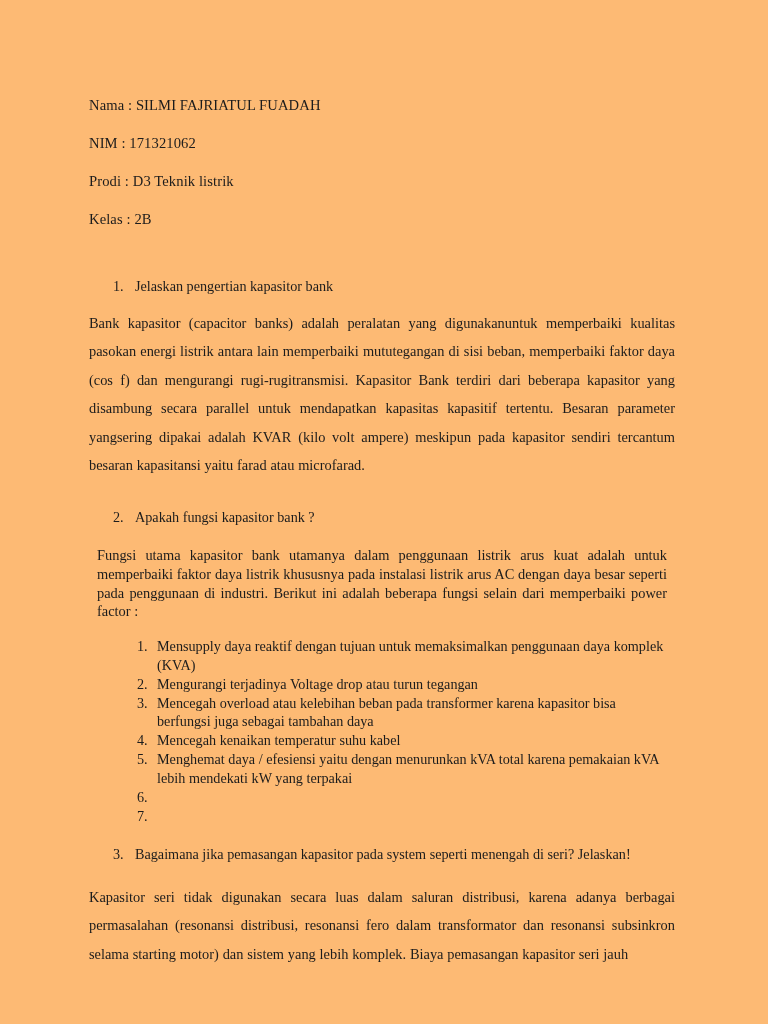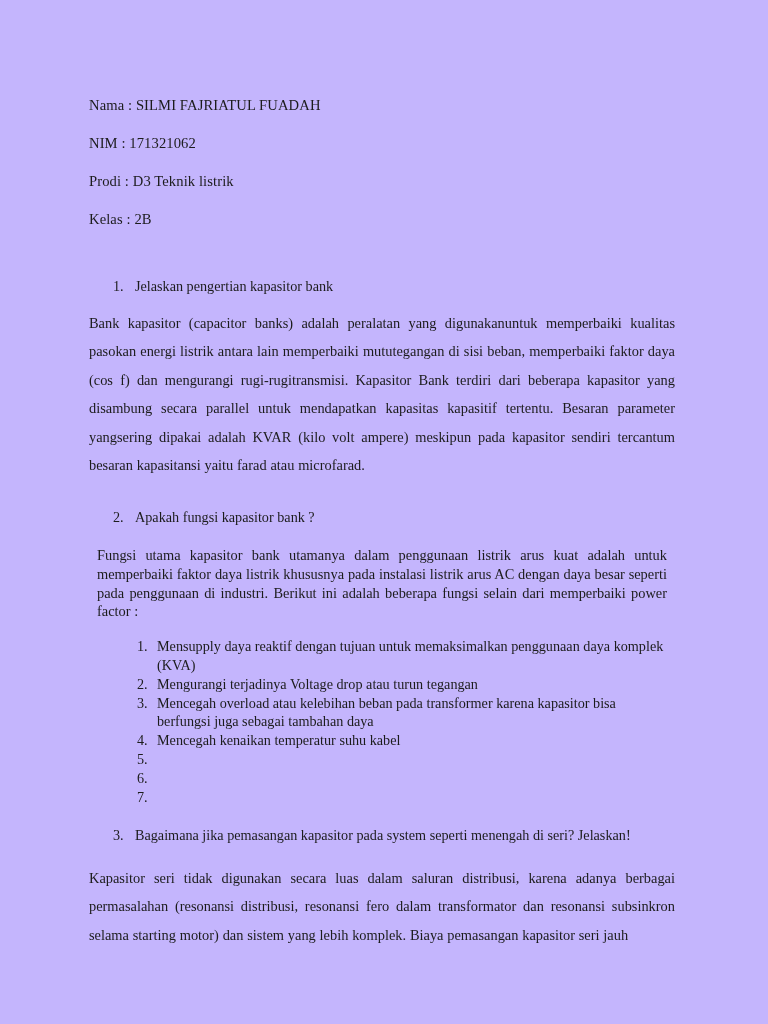--- a/index.html
+++ b/index.html
@@ -13,21 +13,21 @@
     overflow: hidden;
     font-family: "Liberation Serif", "DejaVu Serif", serif;
     color: #1c1c1c;
     -webkit-font-smoothing: antialiased;
   }
 
   .page {
     position: relative;
     width: 768px;
     height: 1024px;
-    background: #c4b5fd;
+    background: #fdba74;
     box-sizing: border-box;
   }
 
   .content {
     position: absolute;
     left: 89px;
     top: 86px;
     width: 586px;
   }
 
@@ -155,20 +155,21 @@
       <li>
         <span class="snum">3.</span>
         <span class="stext">Mencegah overload atau kelebihan beban pada transformer karena kapasitor bisa berfungsi juga sebagai tambahan daya</span>
       </li>
       <li>
         <span class="snum">4.</span>
         <span class="stext">Mencegah kenaikan temperatur suhu kabel</span>
       </li>
       <li>
         <span class="snum">5.</span>
+        <span class="stext">Menghemat daya / efesiensi yaitu dengan menurunkan kVA total karena pemakaian kVA lebih mendekati kW yang terpakai</span>
       </li>
       <li>
         <span class="snum">6.</span>
       </li>
       <li>
         <span class="snum">7.</span>
       </li>
     </ul>
 
     <div class="sp-list-q3"></div>

